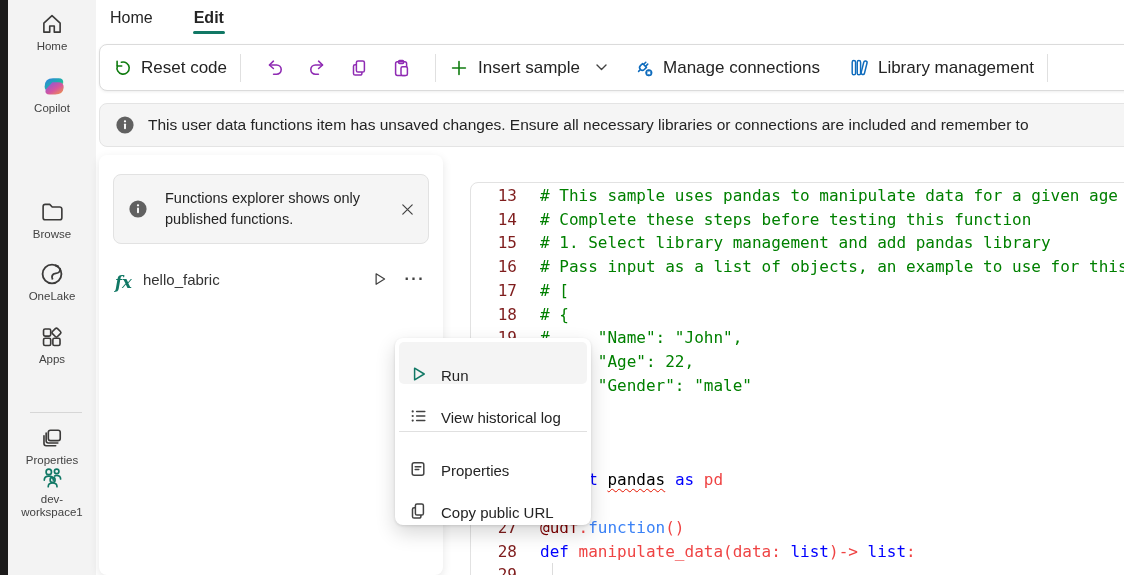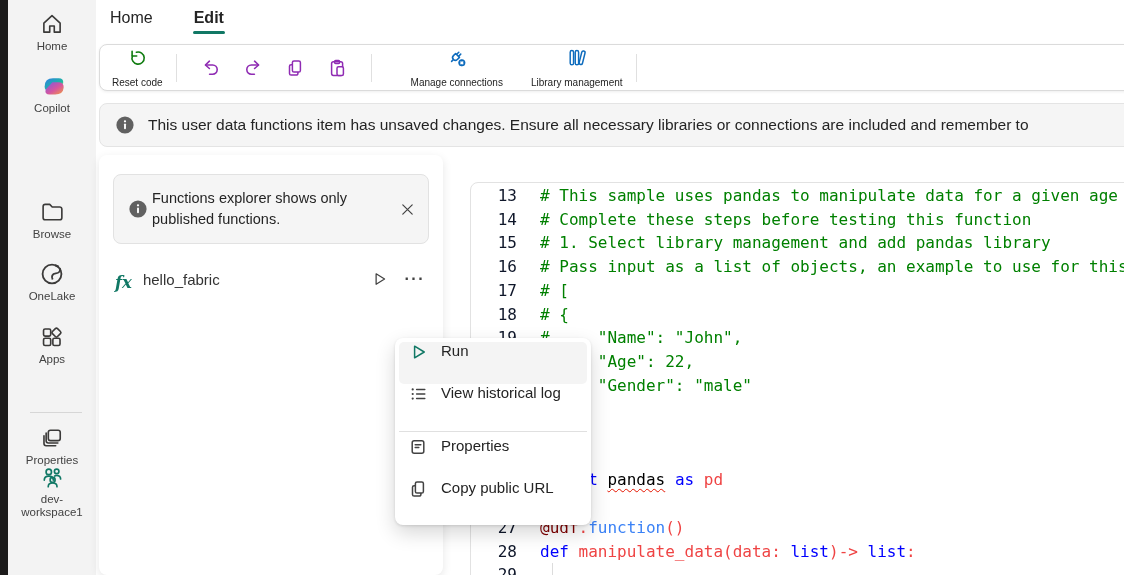--- a/index.html
+++ b/index.html
@@ -20,68 +20,68 @@
   .tab { font-size:16px; color:#242424; position:relative; height:36px; display:flex; align-items:center; cursor:pointer; }
   .tab.sel { font-weight:bold; }
   .tab + .tab { margin-left:41px; }
   .tab.sel .tabline { position:absolute; bottom:2px; left:50%; transform:translateX(-50%);
     width:32px; height:3px; border-radius:3px; background:#117865; }
 
   
   #toolbar { left:99px; top:44px; width:1035px; height:47px; background:#fff;
     border:1px solid #dbdbdb; border-radius:8px; box-shadow:0 1px 3px rgba(0,0,0,.07);
     display:flex; align-items:center; padding:0 12px; }
-  .tbtn { display:flex; align-items:center; gap:9px; font-size:10px; color:#242424; cursor:pointer; white-space:nowrap;flex-direction:column; }
+  .tbtn { display:flex; align-items:center; gap:9px; font-size:17px; color:#242424; cursor:pointer; white-space:nowrap; }
   .tsep { width:1px; height:28px; background:#e0e0e0; margin:0 13px; flex:none; }
   .ibtn { margin:0 11px; display:flex; align-items:center; cursor:pointer; }
   .chev { margin-left:7px; display:flex; align-items:center; }
   .gap26 { width:26px; flex:none; } .gap28 { width:28px; flex:none; }
 
   
   #banner { left:99px; top:103px; width:1035px; height:44px; background:#f5f5f5;
     border:1px solid #e4e4e4; border-radius:8px; display:flex; align-items:center;
     gap:13px; padding:0 15px; font-size:15.5px; white-space:nowrap; overflow:hidden; }
 
   
   #panel { left:99px; top:155px; width:344px; height:420px; background:#fff;
     border-radius:8px; box-shadow:0 3px 10px rgba(0,0,0,.10); }
   #panel-hd { display:flex; align-items:center; padding:20px 18px 0 14px; }
   #panel-title { font-size:17px; font-weight:bold; color:#242424; }
   #panel-info { margin-left:9px; display:flex; }
   #collapse { margin-left:auto; cursor:pointer; display:flex; }
   #notice { margin:19px 14px 0 14px; background:#f5f5f5; border:1px solid #e2e2e2; border-radius:8px;
-    display:flex; align-items:center; gap:4px; padding:13px 12px 13px 14px; }
+    display:flex; align-items:center; gap:17px; padding:13px 12px 13px 14px; }
   #notice .txt { font-size:14.5px; line-height:1.45; color:#242424; width:198px; }
   #notice .x { margin-left:auto; cursor:pointer; display:flex; }
   #fnrow { margin-top:17px; display:flex; align-items:center; padding:5px 14px 5px 16px; cursor:pointer; }
   .fx { font-family:"DejaVu Serif", serif; font-style:italic; font-size:16.5px; color:#117865; font-weight:bold;margin-top:7px; }
   #fnname { font-size:15px; color:#333; margin-left:11px; }
   #fnplay { margin-left:auto; display:flex; cursor:pointer; }
   #fnmore { margin-left:17px; margin-right:4px; cursor:pointer; font-size:16px; font-weight:bold;
     color:#424242; letter-spacing:1.5px; line-height:10px; }
 
   
   #editor { left:470px; top:182px; width:660px; height:400px; background:#fff;
     border:1px solid #e2e2e2; border-radius:8px 0 0 0; overflow:hidden; padding-top:1px;
     font-family:"DejaVu Sans Mono", monospace; font-size:16px; line-height:23.7px; cursor:text; }
   .cl { display:flex; white-space:pre; }
-  .ln { width:46px; text-align:right; color:#0f172a; flex:none; }
+  .ln { width:46px; text-align:right; color:#7f1d1d; flex:none; }
   .ct { margin-left:23px; }
   .tok-c { color:#008000; }
   .tok-kw { color:#0000ff; }
   .tok-pl { color:#ef4444; }
   .tok-dec { color:#800000; }
   .tok-fn { color:#3b82f6; }
   .tok-sq { color:#000; text-decoration:underline wavy #e51400 1px; text-underline-offset:3px; }
   .ig { display:inline-block; width:1px; height:22px; background:#dcdcdc; margin-left:12px; vertical-align:top; }
 
   
   #ctxmenu { left:395px; top:338px; width:196px; background:#fff; border-radius:8px; padding:4px;
     box-shadow:0 8px 20px rgba(0,0,0,.16), 0 1px 3px rgba(0,0,0,.12); z-index:20; }
-  .mi { height:42px; display:flex; align-items:flex-start; gap:13px; padding:0 9px; border-radius:5px;
+  .mi { height:42px; display:flex; align-items:flex-end; gap:13px; padding:0 9px; border-radius:5px;
     font-size:15px; color:#242424; cursor:pointer; }
   .mi.hover { background:#f4f4f4; }
   .mdiv { height:1px; background:#e0e0e0; margin:5px 0; }
 
   svg { display:block; }
 </style>
 </head>
 <body>
 
 <div id="strip" class="abs"></div>
@@ -221,20 +221,33 @@
   <div class="ibtn">
     <span>
       <svg width="20" height="20" viewBox="0 0 20 20" fill="none" stroke="#8f2bb3" stroke-width="1.5" stroke-linejoin="round">
         <rect x="4.6" y="3.8" width="11" height="13.6" rx="1.8"></rect>
         <rect x="7.6" y="2.4" width="5" height="3.2" rx="1"></rect>
         <rect x="10" y="8.8" width="6.4" height="8.6" rx="1.5" fill="#fff"></rect>
         </svg>
     </span>
   </div>
   <div class="tsep"></div>
+  <div class="tbtn">
+    <span>
+      <svg width="20" height="20" viewBox="0 0 20 20" fill="none" stroke="#107c10" stroke-width="1.6" stroke-linecap="round">
+        <path d="M10 3.6 V16.4 M3.6 10 H16.4"></path>
+        </svg>
+    </span>
+    <span>Insert sample</span>
+    <span class="chev">
+      <svg width="11" height="7" viewBox="0 0 11 7" fill="none" stroke="#424242" stroke-width="1.4" stroke-linecap="round" stroke-linejoin="round">
+        <path d="M1 1 L5.5 5.5 L10 1"></path>
+        </svg>
+    </span>
+  </div>
   <div class="gap26"></div>
   <div class="tbtn">
     <span>
       <svg width="21" height="21" viewBox="0 0 20 20" fill="none" stroke="#0f6cbd" stroke-width="1.5" stroke-linecap="round" stroke-linejoin="round">
         <g transform="rotate(45 10 9)">
           <path d="M7.4 7.6 h5.2 v2.9 a2.6 2.6 0 0 1-2.6 2.6 a2.6 2.6 0 0 1-2.6-2.6 z"></path>
           <path d="M8.7 7.4 V4.6 M11.3 7.4 V4.6 M10 13.1 V15.6"></path>
         </g>
         <circle cx="15.1" cy="15.1" r="2.6" fill="#fff"></circle>
         <path d="M15.1 13.4 v-0.9 M15.1 16.8 v0.9 M13.4 15.1 h-0.9 M16.8 15.1 h0.9" stroke-width="1.2"></path>

